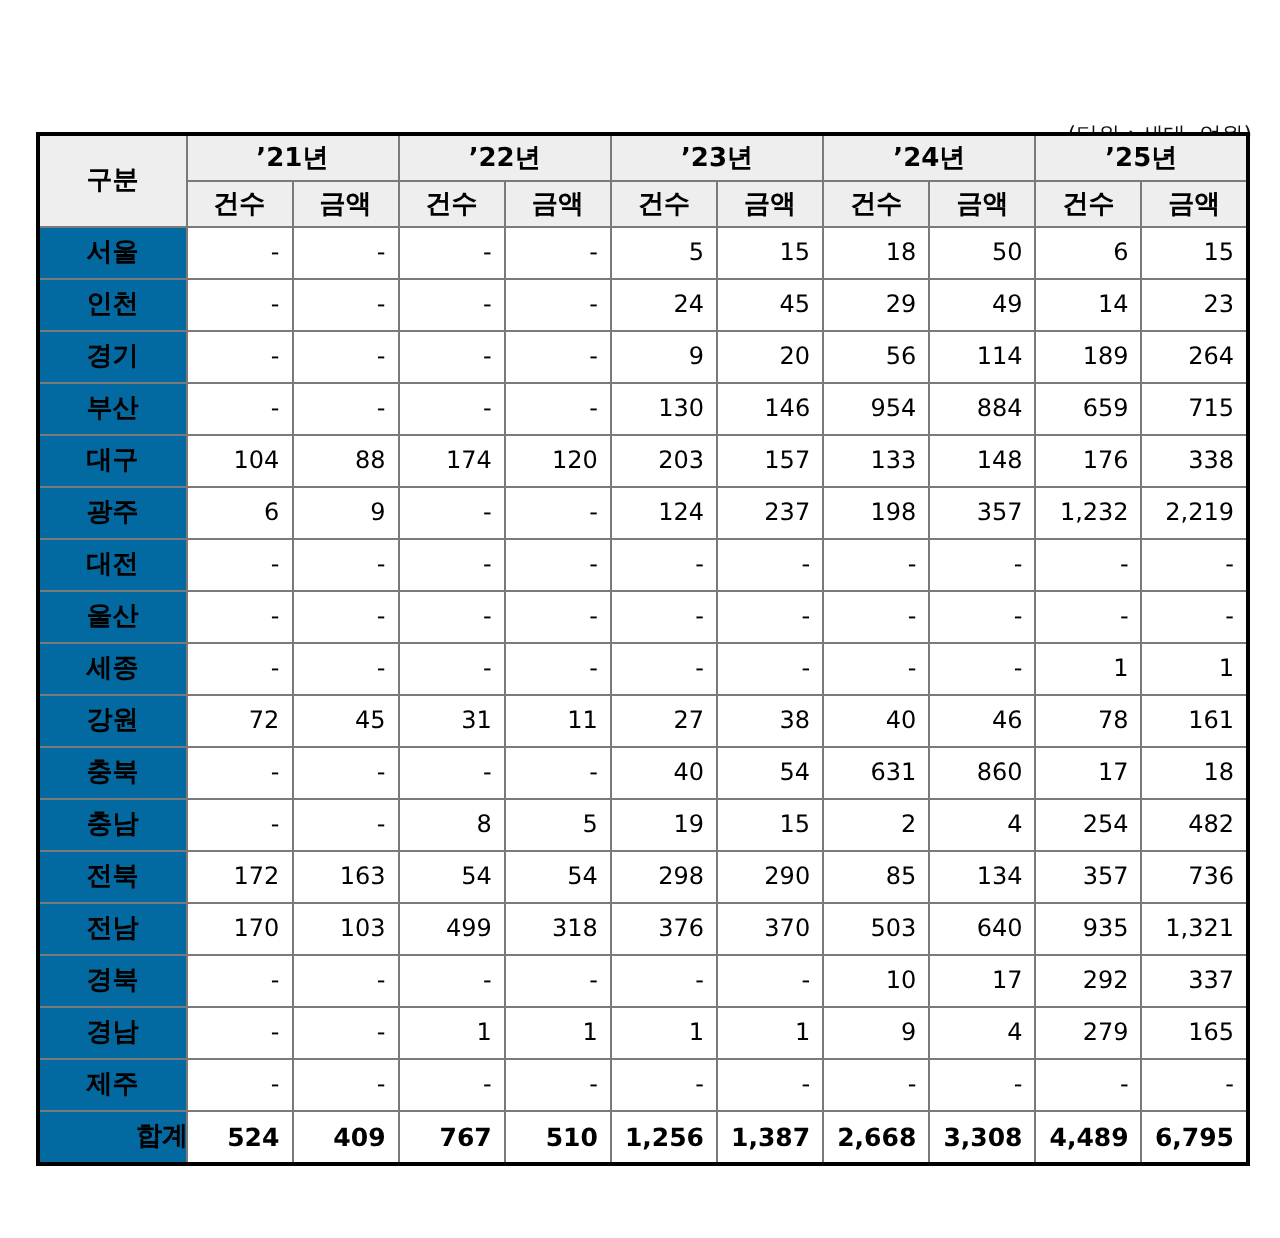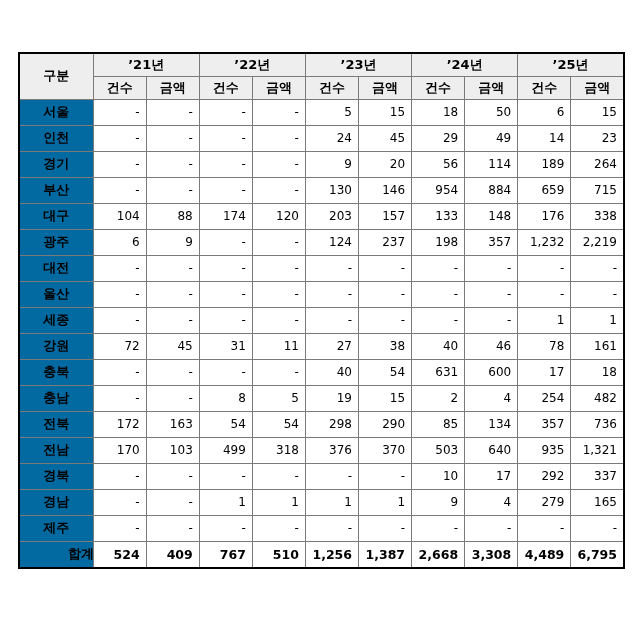--- a/index.html
+++ b/index.html
@@ -11,21 +11,21 @@
     position:absolute; left:19px; top:12px;
     font-family:"DejaVu Serif", "Liberation Serif", serif;
     font-size:15.5px; color:#111; letter-spacing:0.5px; white-space:nowrap;
   }
   .unit-note {
     position:absolute; right:14px; top:60px;
     font-size:11px; color:#111; font-family:"DejaVu Sans", sans-serif;
   }
 
   table.report {
-    position:absolute; left:18px; top:52px; width:607px;
+    position:absolute; left:18px; top:66px; width:607px;
     border-collapse:collapse; table-layout:fixed;
     border:2px solid #000;
   }
   table.report th, table.report td {
     border:1px solid #7a7a7a;
     overflow:hidden; white-space:nowrap;
   }
   thead th {
     background:#eeeeee; font-size:13px; font-weight:bold;
     text-align:center; height:23px; color:#000;
@@ -216,21 +216,21 @@
         </tr>
         <tr>
           <th class="region">충북</th>
           <td class="num">-</td>
           <td class="num">-</td>
           <td class="num">-</td>
           <td class="num">-</td>
           <td class="num">40</td>
           <td class="num">54</td>
           <td class="num">631</td>
-          <td class="num">600</td>
+          <td class="num">860</td>
           <td class="num">17</td>
           <td class="num">18</td>
         </tr>
         <tr>
           <th class="region">충남</th>
           <td class="num">-</td>
           <td class="num">-</td>
           <td class="num">8</td>
           <td class="num">5</td>
           <td class="num">19</td>

